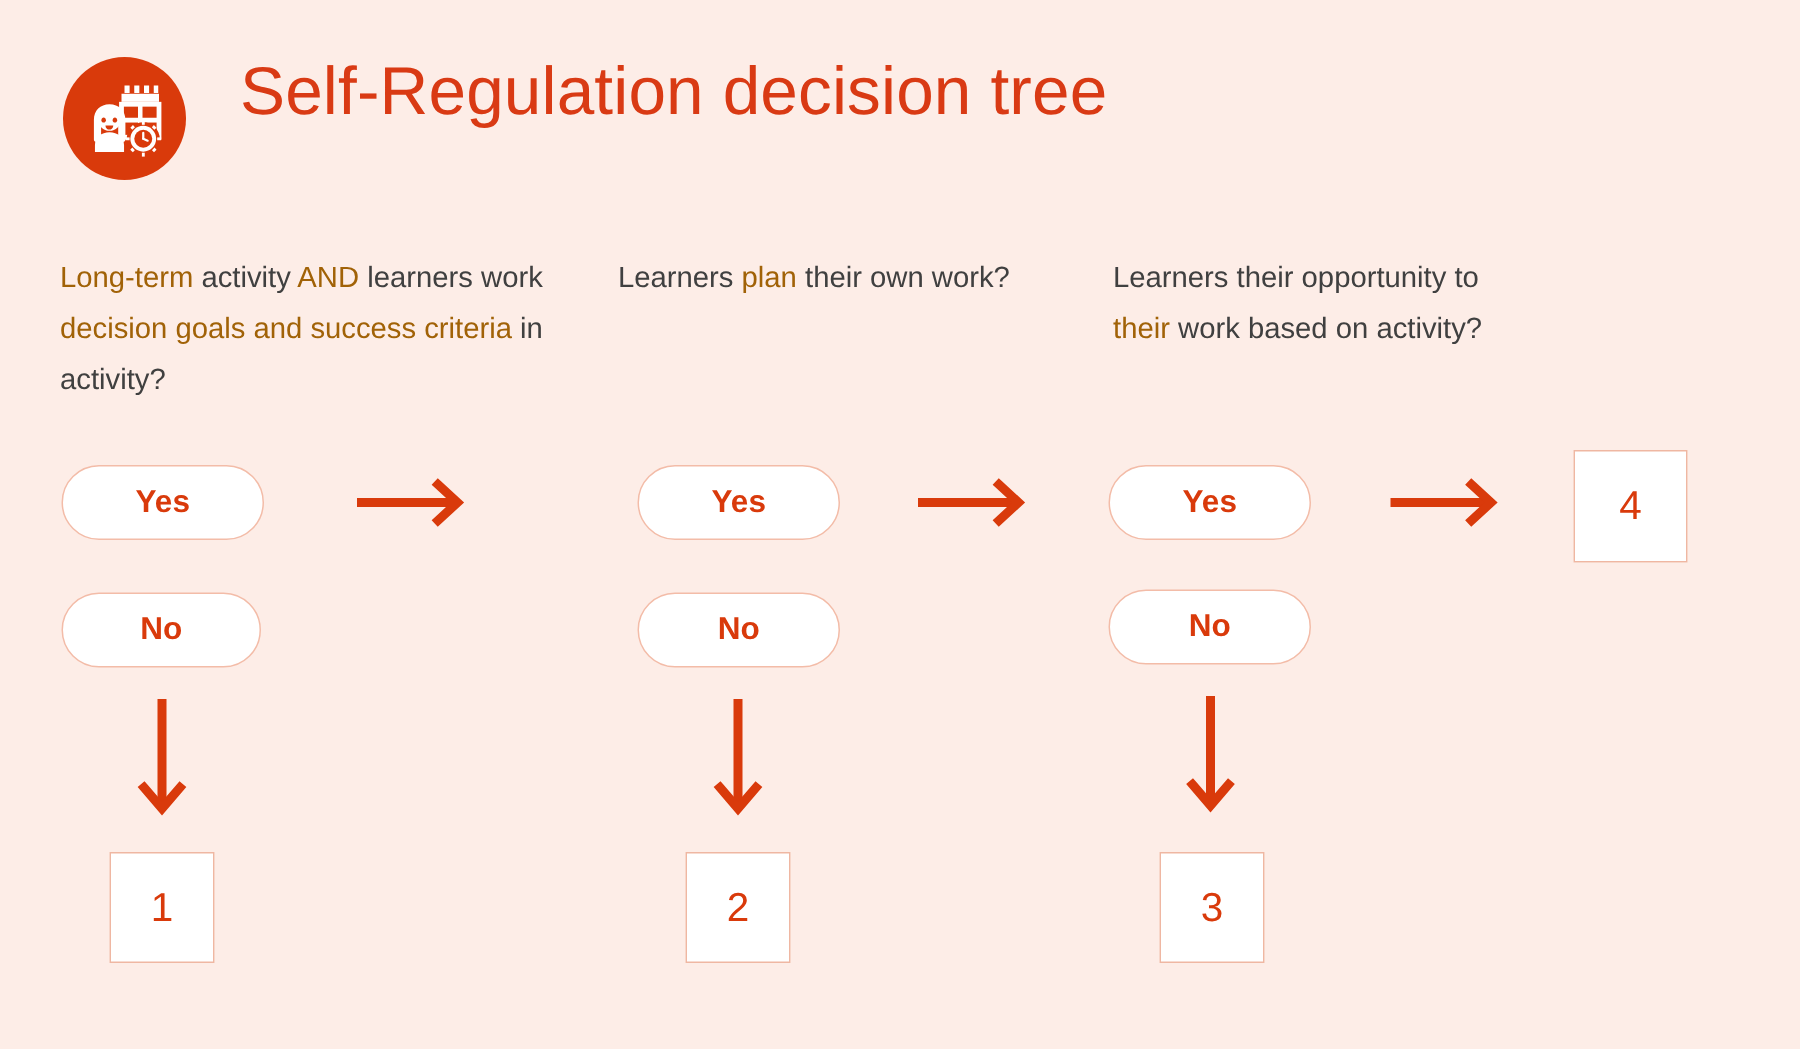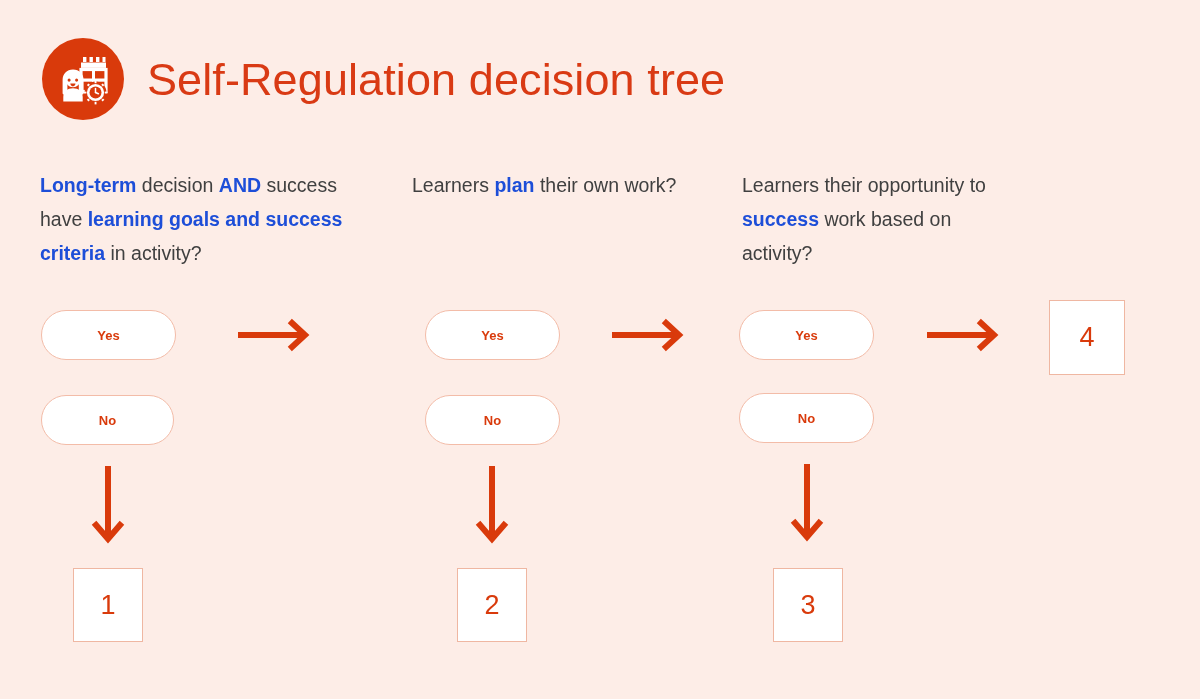--- a/index.html
+++ b/index.html
@@ -14,22 +14,21 @@
     overflow: hidden;
     position: relative;
   }
 
   
   #header {
     position: absolute;
     left: 42px;
     top: 38px;
     display: flex;
-    align-items: center;
-    gap: 23px;
+    gap: 36px;
   }
   #brand-badge {
     width: 82px;
     height: 82px;
     border-radius: 50%;
     background: #D93A0B;
     display: flex;
     align-items: center;
     justify-content: center;
     flex: 0 0 auto;
@@ -53,34 +52,34 @@
   #column-1 { left: 412px; width: 300px; }
   #column-2 { left: 742px; width: 285px; }
 
   .question {
     font-size: 19.5px;
     line-height: 34px;
     color: #404040;
     font-weight: 400;
   }
   .question .hl {
-    color: #1d4ed8;
-    font-weight: bold;
+    color: #a16207;
+    font-weight: normal;
   }
 
   
   .pill {
     position: absolute;
     width: 135px;
     height: 50px;
     background: #FFFFFF;
     border: 1.5px solid #F3BCA8;
     border-radius: 25px;
     color: #D93A0B;
-    font-size: 13px;
+    font-size: 21px;
     font-weight: 600;
     display: flex;
     align-items: center;
     justify-content: center;
     box-sizing: border-box;
   }
   #pill-yes-0 { left: 41px;  top: 310px; width: 135px; }
   #pill-no-0  { left: 41px;  top: 395px; width: 133px; }
   #pill-yes-1 { left: 425px; top: 310px; width: 135px; }
   #pill-no-1  { left: 425px; top: 395px; width: 135px; }
@@ -173,21 +172,21 @@
           <rect x="44.6" y="31" width="2.4" height="1.9" transform="rotate(45 45.8 31.9)"></rect>
           <rect x="30.2" y="46" width="2.4" height="1.9" transform="rotate(45 31.4 46.9)"></rect>
         </g>
       </svg>
     </span>
   </div>
   <div id="page-title">Self-Regulation decision tree</div>
 </div>
 
 <div class="column" id="column-0">
-  <div class="question"><span class="hl">Long-term</span><span> decision </span><span class="hl">AND</span><span> success have </span><span class="hl">learning goals and success criteria</span><span> in activity?</span></div>
+  <div class="question"><span class="hl">Long-term</span><span> activity </span><span class="hl">AND</span><span> learners work </span><span class="hl">decision goals and success criteria</span><span> in activity?</span></div>
 </div>
 <div class="pill" id="pill-yes-0">Yes</div>
 <div class="pill" id="pill-no-0">No</div>
 
 <div class="arrow-right" id="arrow-right-0">
   <svg width="78" height="34" viewBox="0 0 78 34" aria-hidden="true">
     <g stroke="#D93A0B" stroke-width="6" fill="none" stroke-linecap="square">
       <line x1="2" y1="17" x2="62" y2="17"></line>
       <polyline points="54,5 67,17 54,29" stroke-linejoin="miter"></polyline>
     </g>
@@ -225,21 +224,21 @@
     <g stroke="#D93A0B" stroke-width="6" fill="none" stroke-linecap="square">
       <line x1="17" y1="2" x2="17" y2="68"></line>
       <polyline points="5,59 17,73 29,59" stroke-linejoin="miter"></polyline>
     </g>
   </svg>
 </div>
 
 <div class="outcome-box" id="outcome-2">2</div>
 
 <div class="column" id="column-2">
-  <div class="question"><span>Learners their opportunity to </span><span class="hl">success</span><span> work based on activity?</span></div>
+  <div class="question"><span>Learners their opportunity to </span><span class="hl">their</span><span> work based on activity?</span></div>
 </div>
 <div class="pill" id="pill-yes-2">Yes</div>
 <div class="pill" id="pill-no-2">No</div>
 
 <div class="arrow-right" id="arrow-right-2">
   <svg width="78" height="34" viewBox="0 0 78 34" aria-hidden="true">
     <g stroke="#D93A0B" stroke-width="6" fill="none" stroke-linecap="square">
       <line x1="2" y1="17" x2="62" y2="17"></line>
       <polyline points="54,5 67,17 54,29" stroke-linejoin="miter"></polyline>
     </g>

